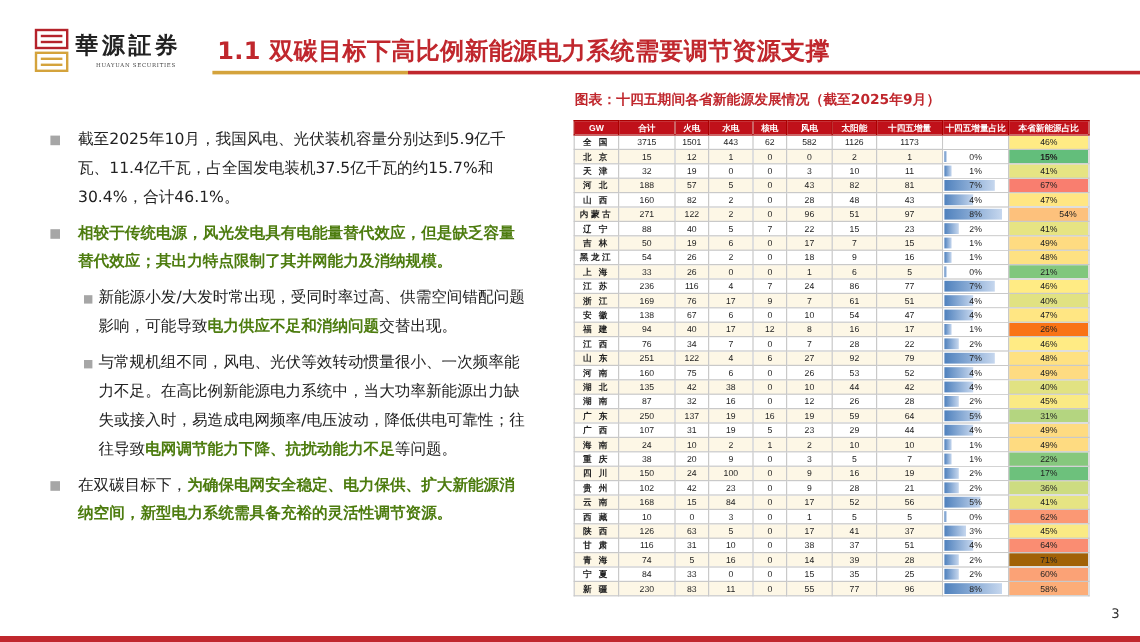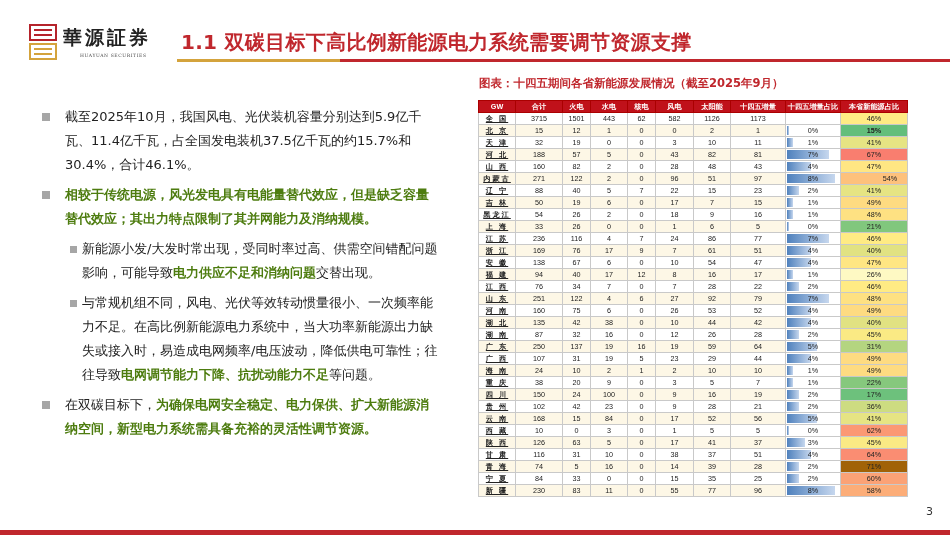--- a/index.html
+++ b/index.html
@@ -28,21 +28,21 @@
   .b2 .sq { position: absolute; left: 32px; top: 9px; width: 7px; height: 7px; background: #a6a6a6; }
   .red-bold { color: #4d7c0f; font-weight: bold; text-align: center; }
 
   
   .fig-caption { position: absolute; left: 479px; top: 76px; font-size: 11.5px; font-weight: bold; color: #c0272d; white-space: nowrap; }
   table.gw { position: absolute; left: 478px; top: 100px; border-collapse: collapse; table-layout: fixed; width: 429px; font-family: "Liberation Sans", "DejaVu Sans", sans-serif; font-size: 7.2px; }
   table.gw th, table.gw td { height: 12px; padding: 0; text-align: center; border: 1px solid #c9c9c9; white-space: nowrap; overflow: hidden; line-height: 11px; }
   table.gw th { background: #c0111a; color: #fff; font-weight: bold; border-color: #a00; }
   table.gw tr.odd td { background: #fdf7e6; }
   table.gw tr.even td { background: #ffffff; }
-  table.gw td.prov { font-weight: bold; letter-spacing: 2px; text-decoration: underline; }
+  table.gw td.prov { font-weight: bold; letter-spacing: 2px; }
   table.gw td.bar { position: relative; background: #fff !important; }
   .bar-fill { position: absolute; left: 1px; top: 1px; bottom: 1px; background: linear-gradient(to right, #4f81bd, #c6d7ee); }
   .bar-txt { position: relative; z-index: 1; }
 
   
   .source { position: absolute; left: 20px; top: 530px; font-size: 8.5px; color: #333; }
   .page-num { position: absolute; left: 926px; top: 505px; font-size: 11px; color: #333; }
   .footer-bar { position: absolute; left: 0; top: 530px; width: 950px; height: 5px; background: #c0272d; }
 </style>
 </head>
@@ -254,21 +254,21 @@
       <tr class="odd">
         <td class="prov">福 建</td>
         <td>94</td>
         <td>40</td>
         <td>17</td>
         <td>12</td>
         <td>8</td>
         <td>16</td>
         <td>17</td>
         <td class="bar"><div class="bar-fill" style="width: 6px;"></div><span class="bar-txt">1%</span></td>
-        <td style="background: #fef9c3;">26%</td>
+        <td style="background: #f97316;">26%</td>
       </tr>
       <tr class="even">
         <td class="prov">江 西</td>
         <td>76</td>
         <td>34</td>
         <td>7</td>
         <td>0</td>
         <td>7</td>
         <td>28</td>
         <td>22</td>

